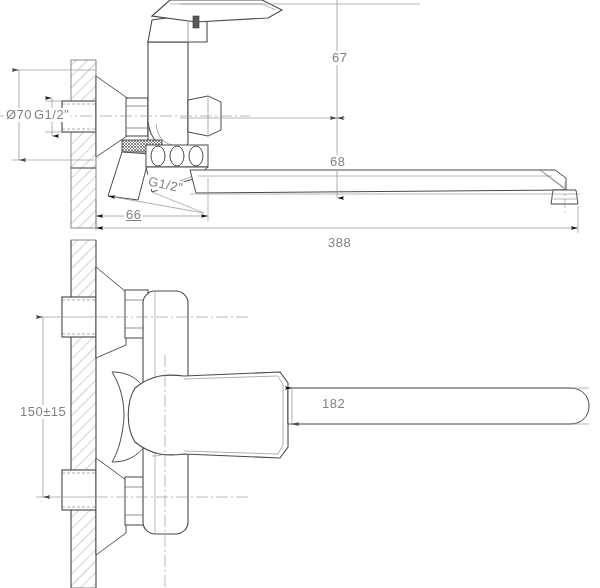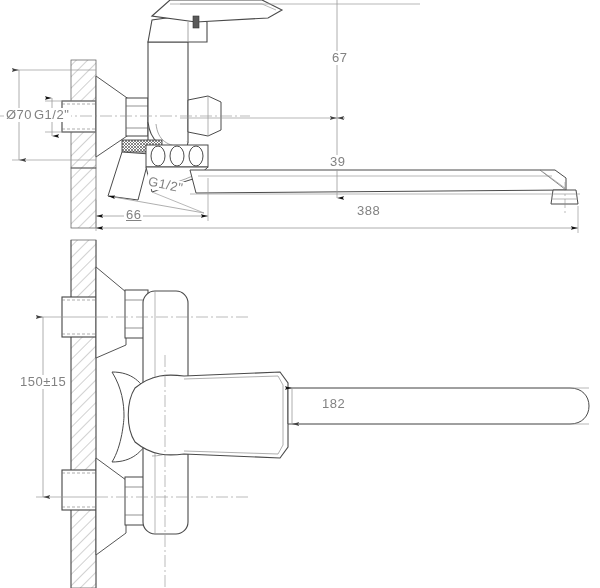--- a/index.html
+++ b/index.html
@@ -249,19 +249,19 @@
         <line x1="292" y1="388" x2="589" y2="388" stroke="#9a9a9a" stroke-width="0.7"></line>
         <line x1="292" y1="424" x2="589" y2="424" stroke="#9a9a9a" stroke-width="0.7"></line>
       </g>
     </g>
   </svg>
 
   <div class="dimtext" style="left:4px;  top:108px;">Ø70</div>
   <div class="dimtext" style="left:32px; top:108px;">G1/2"</div>
   <div class="dimtext" style="left:146px;top:178px; transform:rotate(12deg);">G1/2"</div>
   <div class="dimtext" style="left:124px;top:208px;text-decoration:underline;">66</div>
-  <div class="dimtext" style="left:326px;top:204px;margin-left:29px;">388</div>
+  <div class="dimtext" style="left:326px;top:236px;">388</div>
   <div class="dimtext" style="left:330px;top:51px;">67</div>
-  <div class="dimtext" style="left:328px;top:155px;">39</div>
-  <div class="dimtext" style="left:18px; top:375px;text-align:right;">150±15</div>
+  <div class="dimtext" style="left:328px;top:155px;">68</div>
+  <div class="dimtext" style="left:18px; top:405px;text-align:right;">150±15</div>
   <div class="dimtext" style="left:320px;top:397px;">182</div>
 
 </div>
 
 </body></html>

